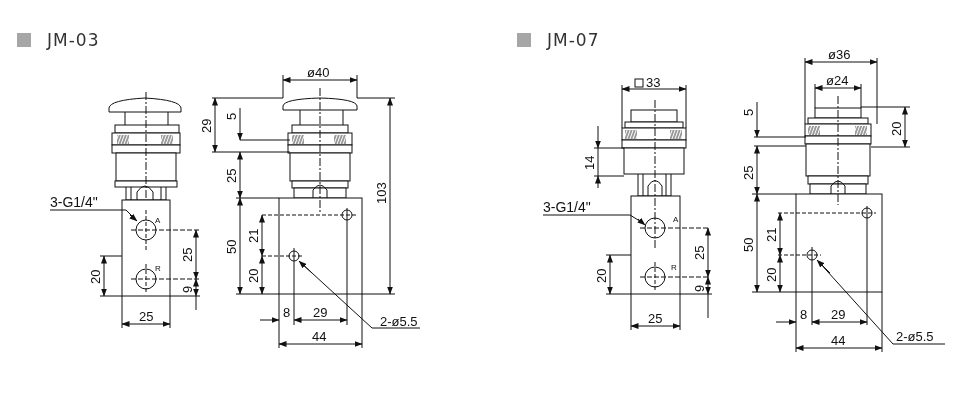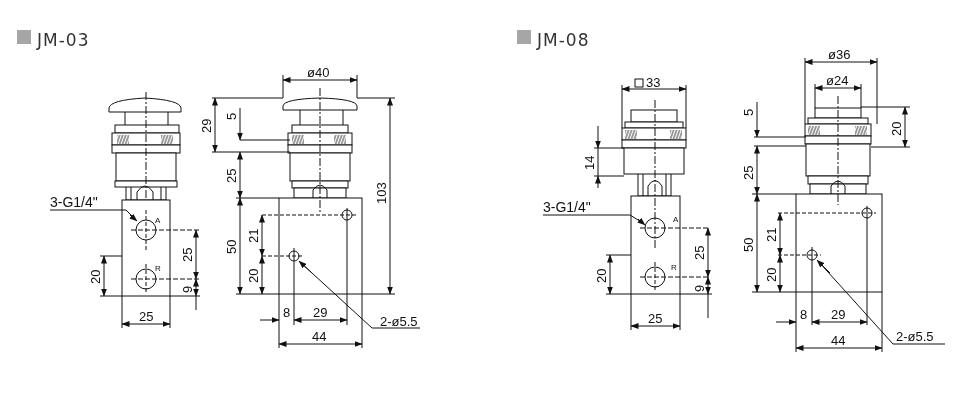--- a/index.html
+++ b/index.html
@@ -1,32 +1,32 @@
 <!DOCTYPE html>
 <html><head>
 <meta charset="utf-8">
 <style>
   html, body { margin:0; padding:0; background:#ffffff; }
   body { width:955px; height:402px; position:relative; overflow:hidden; font-family:"DejaVu Sans", sans-serif; }
-  .model-header { position:absolute; top:30px; display:flex; align-items:flex-start; gap:6px; }
+  .model-header { position:absolute; top:30px; display:flex; align-items:center; gap:16px; }
   .model-square { width:14px; height:14px; background:#a6a6a6; display:inline-block; }
   .model-label { font-family:"DejaVu Sans", sans-serif; font-size:17px; color:#333333; letter-spacing:1px; }
   svg.drawing { position:absolute; top:0; left:0; }
   svg text { font-family:"Liberation Sans", sans-serif; fill:#111; }
 </style>
 </head>
 <body>
 
 <div class="model-header" style="left:17px;">
   <span class="model-square"></span>
   <span class="model-label">JM-03</span>
 </div>
 <div class="model-header" style="left:517px;">
   <span class="model-square"></span>
-  <span class="model-label">JM-08</span>
+  <span class="model-label">JM-07</span>
 </div>
 
 <svg class="drawing" width="955" height="402" viewBox="0 0 955 402">
   <defs>
     <marker id="ar" markerWidth="8" markerHeight="6" refX="7.5" refY="3" orient="auto-start-reverse" markerUnits="userSpaceOnUse">
       <path d="M0,0 L8,3 L0,6 Z" fill="#111"></path>
     </marker>
     <pattern id="knurl" width="3" height="10" patternUnits="userSpaceOnUse" patternTransform="skewX(-20)">
       <line x1="1" y1="0" x2="1" y2="10" stroke="#333" stroke-width="1"></line>
     </pattern>

